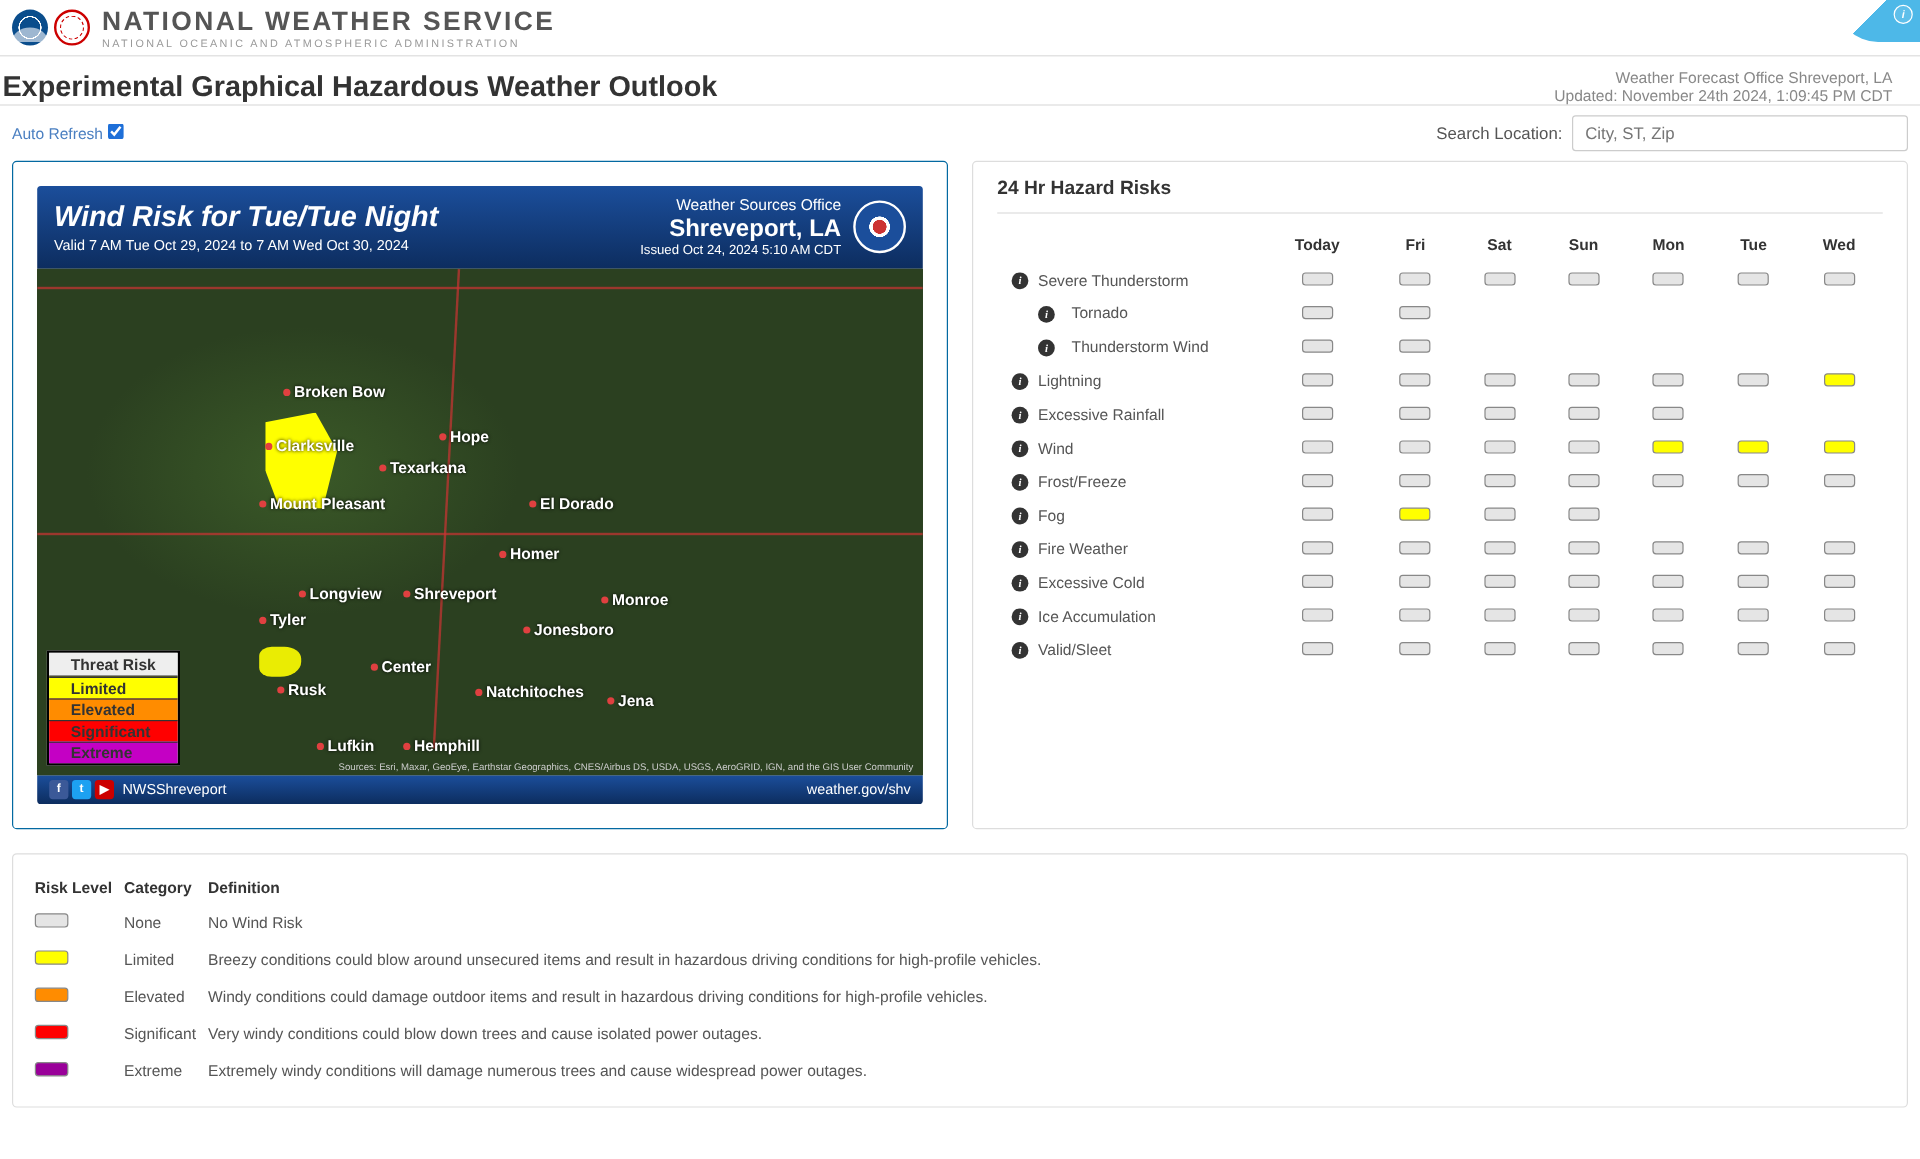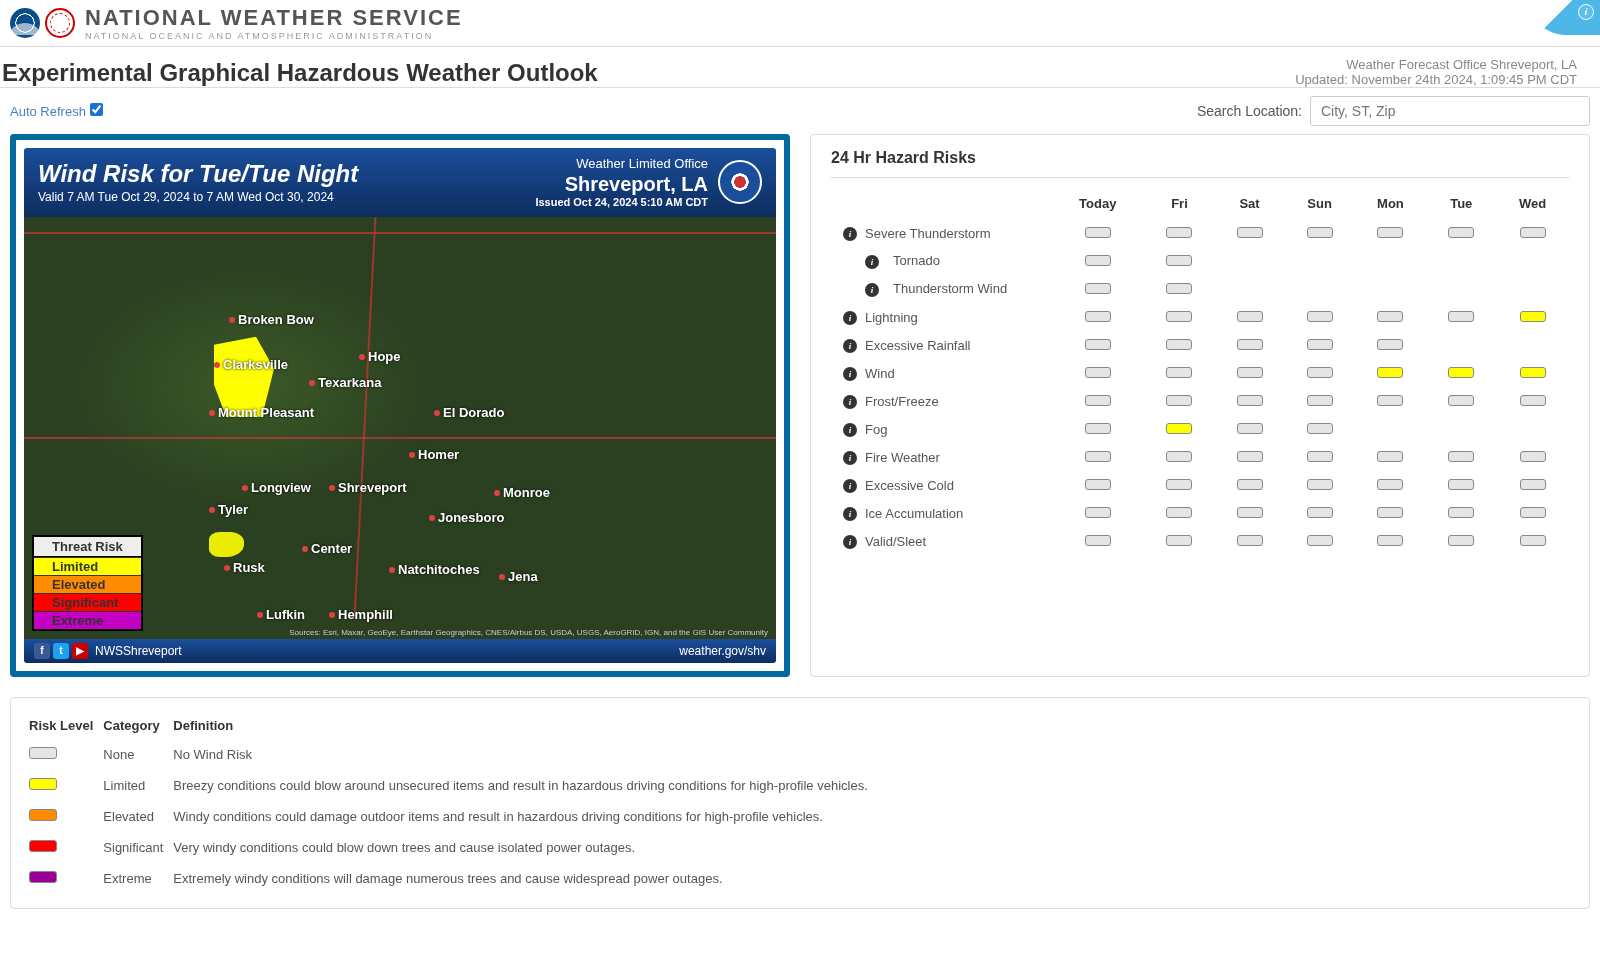--- a/index.html
+++ b/index.html
@@ -26,30 +26,30 @@
 
 .controls-row { display: flex; justify-content: space-between; align-items: center; padding: 8px 10px; font-size: 13px; }
 .auto-refresh { color: #4a7fc1; }
 .auto-refresh input { accent-color: #1e6fd8; }
 .search-wrap { display: flex; align-items: center; gap: 8px; }
 .search-label { color: #555; font-size: 14px; }
 .search-input { padding: 6px 10px; border: 1px solid #ccc; border-radius: 3px; width: 280px; font-size: 14px; color:#888; }
 
 
 .main-grid { display: flex; gap: 20px; padding: 0 10px; }
-.map-panel { flex: 1 1 49%; border: 6px solid #0369a1; border-radius: 4px; padding: 8px; }
+.map-panel { flex: 1 1 49%; border: 1px solid #0369a1; border-radius: 4px; padding: 20px; }
 .risk-panel { flex: 1 1 49%; border: 1px solid #ddd; border-radius: 4px; padding: 14px 20px; }
 
 
 .map-header { background: linear-gradient(to bottom, #1b4e9b, #0d2d5f); color: #fff; padding: 8px 14px; display: flex; justify-content: space-between; align-items: center; border-radius: 3px 3px 0 0; position:relative; }
 .map-title { font-size: 24px; font-weight: 700; font-style: italic; }
 .map-valid { font-size: 12px; font-weight: 500; margin-top: 2px; }
 .map-office { text-align: right; font-size: 13px; line-height: 1.2; }
 .map-office .big { font-size: 20px; font-weight: 700; }
-.map-office .issued { font-size: 11px; font-weight: bold; }
+.map-office .issued { font-size: 11px; }
 .nws-seal { width: 44px; height: 44px; border-radius: 50%; background: radial-gradient(circle,#c33 20%,#fff 21% 30%,#1b4e9b 31%); border: 2px solid #fff; margin-left:10px; flex-shrink:0; }
 
 .map-body { position: relative; height: 422px; background: #2b4020; overflow:hidden; }
 .terrain { position:absolute; inset:0; background:
  radial-gradient(ellipse 300px 200px at 30% 40%, #3b5a28 0%, #2b4020 60%),
  radial-gradient(ellipse 250px 300px at 70% 60%, #2e4a22 0%, #2b4020 70%),
  #2b4020; }
 .highlight-yellow { position: absolute; top: 120px; left: 190px; width: 60px; height: 80px; background: #ffff00; clip-path: polygon(0 10%, 70% 0, 100% 40%, 80% 100%, 20% 100%, 0 60%); }
 .highlight-yellow2 { position:absolute; top: 315px; left:185px; width:35px; height:25px; background:#ffff00; opacity:0.9; border-radius: 30% 40% 50% 30%; }
 .road { position: absolute; background: #cc3333; opacity: 0.7; }
@@ -133,21 +133,21 @@
 <div class="main-grid">
 
   <div class="map-panel">
     <div class="map-header">
       <div>
         <div class="map-title">Wind Risk for Tue/Tue Night</div>
         <div class="map-valid">Valid 7 AM Tue Oct 29, 2024 to 7 AM Wed Oct 30, 2024</div>
       </div>
       <div style="display:flex;align-items:center;">
         <div class="map-office">
-          <div>Weather Limited Office</div>
+          <div>Weather Sources Office</div>
           <div class="big">Shreveport, LA</div>
           <div class="issued">Issued Oct 24, 2024 5:10 AM CDT</div>
         </div>
         <div class="nws-seal"></div>
       </div>
     </div>
 
     <div class="map-body">
       <div class="terrain"></div>
       <div class="road r1"></div>

